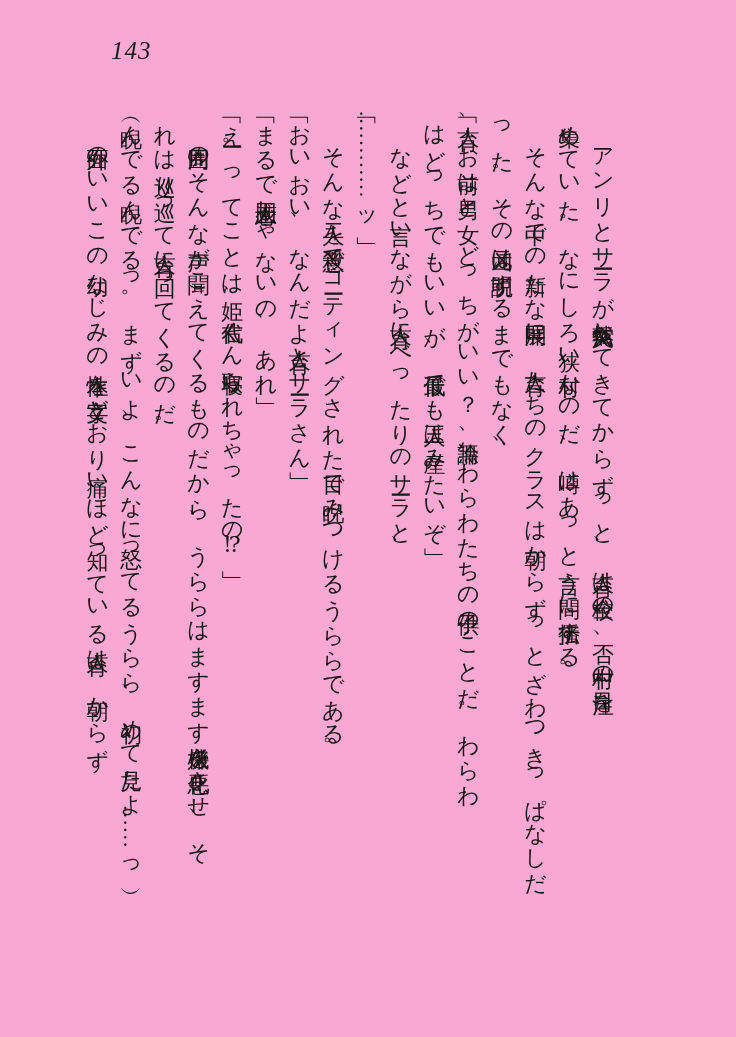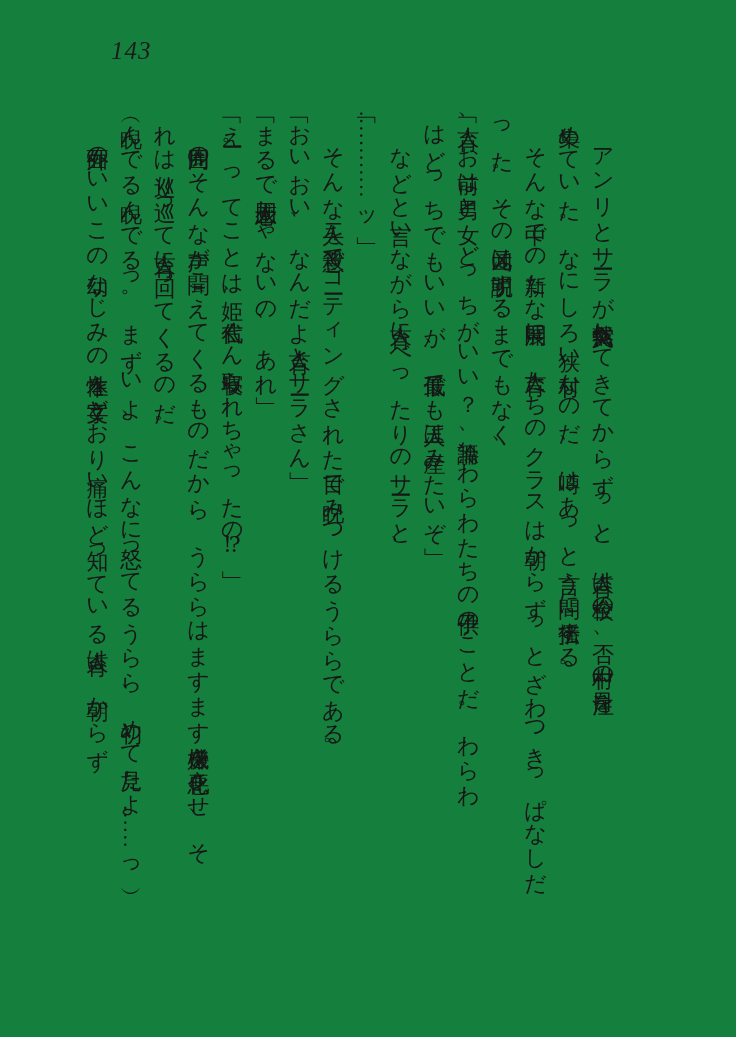--- a/index.html
+++ b/index.html
@@ -10,21 +10,21 @@
     width: 736px;
     height: 1037px;
     background: #ffffff;
     position: relative;
     overflow: hidden;
     font-family: "Liberation Serif", "DejaVu Serif", serif;
   }
   .page {
     position: absolute;
     inset: 0;
-    background: #15803d;
+    background: #f9a8d4;
     text-decoration: underline;
   }
   .page-number {
     position: absolute;
     top: 38px;
     left: 111px;
     font-size: 25px;
     font-style: italic;
     letter-spacing: 1px;
     color: #1c1c1c;

